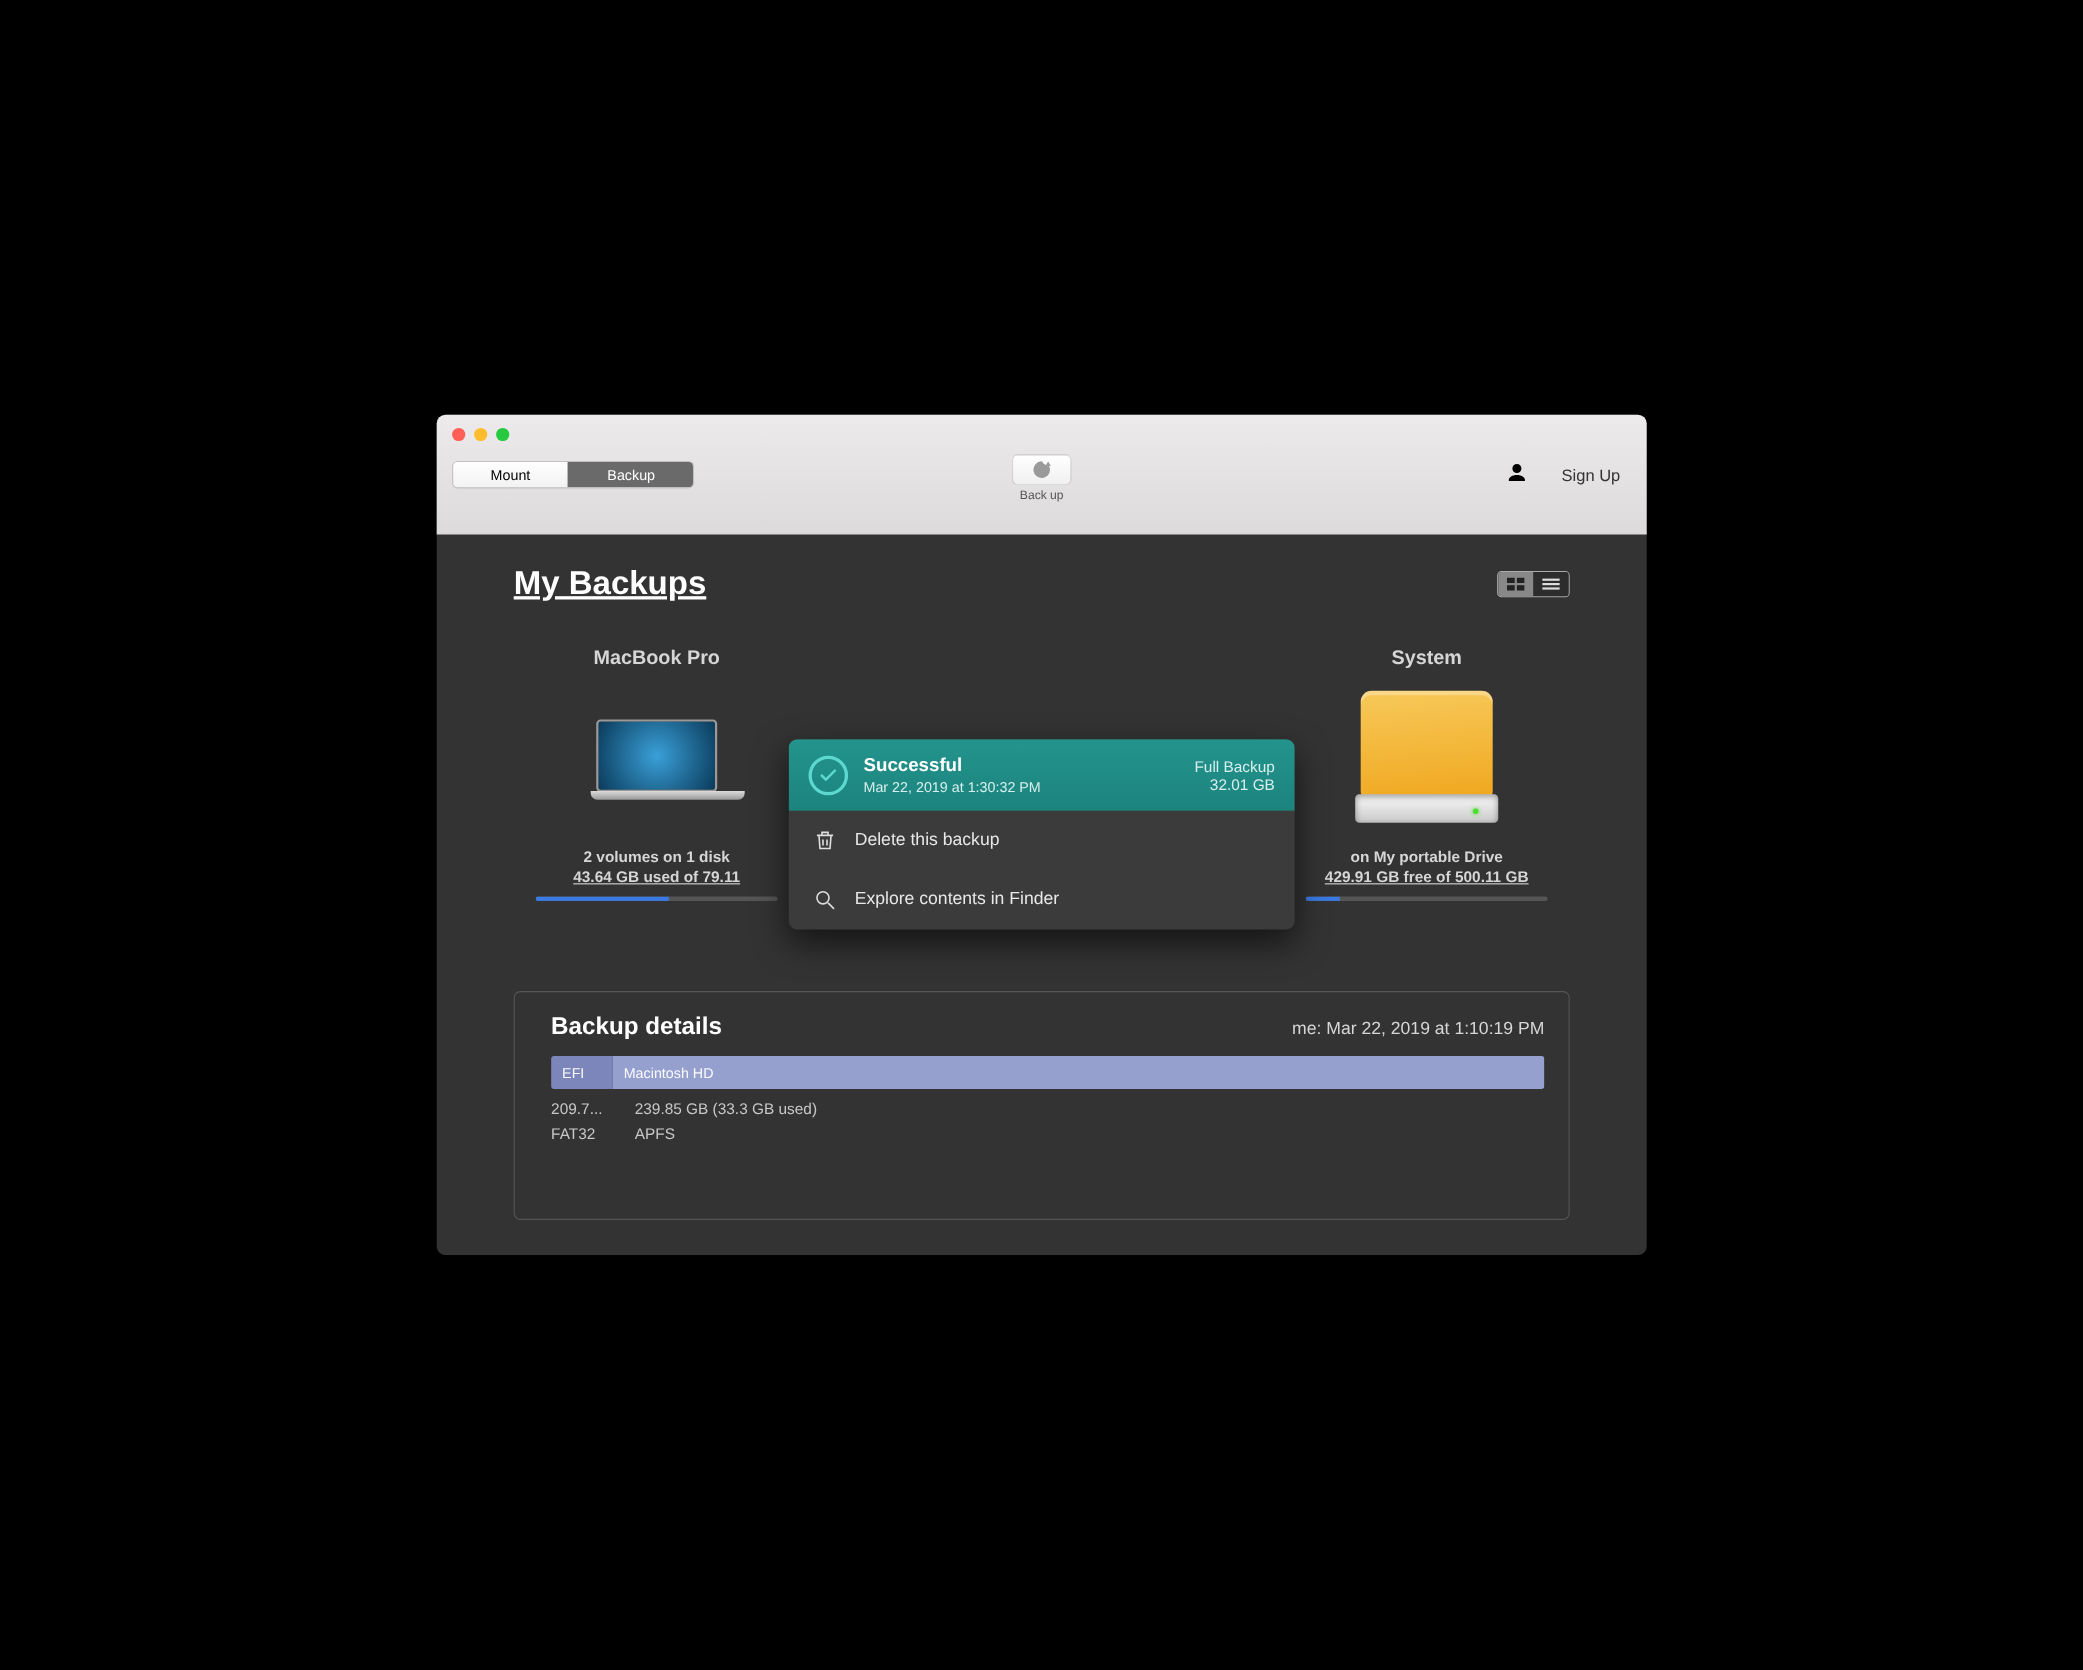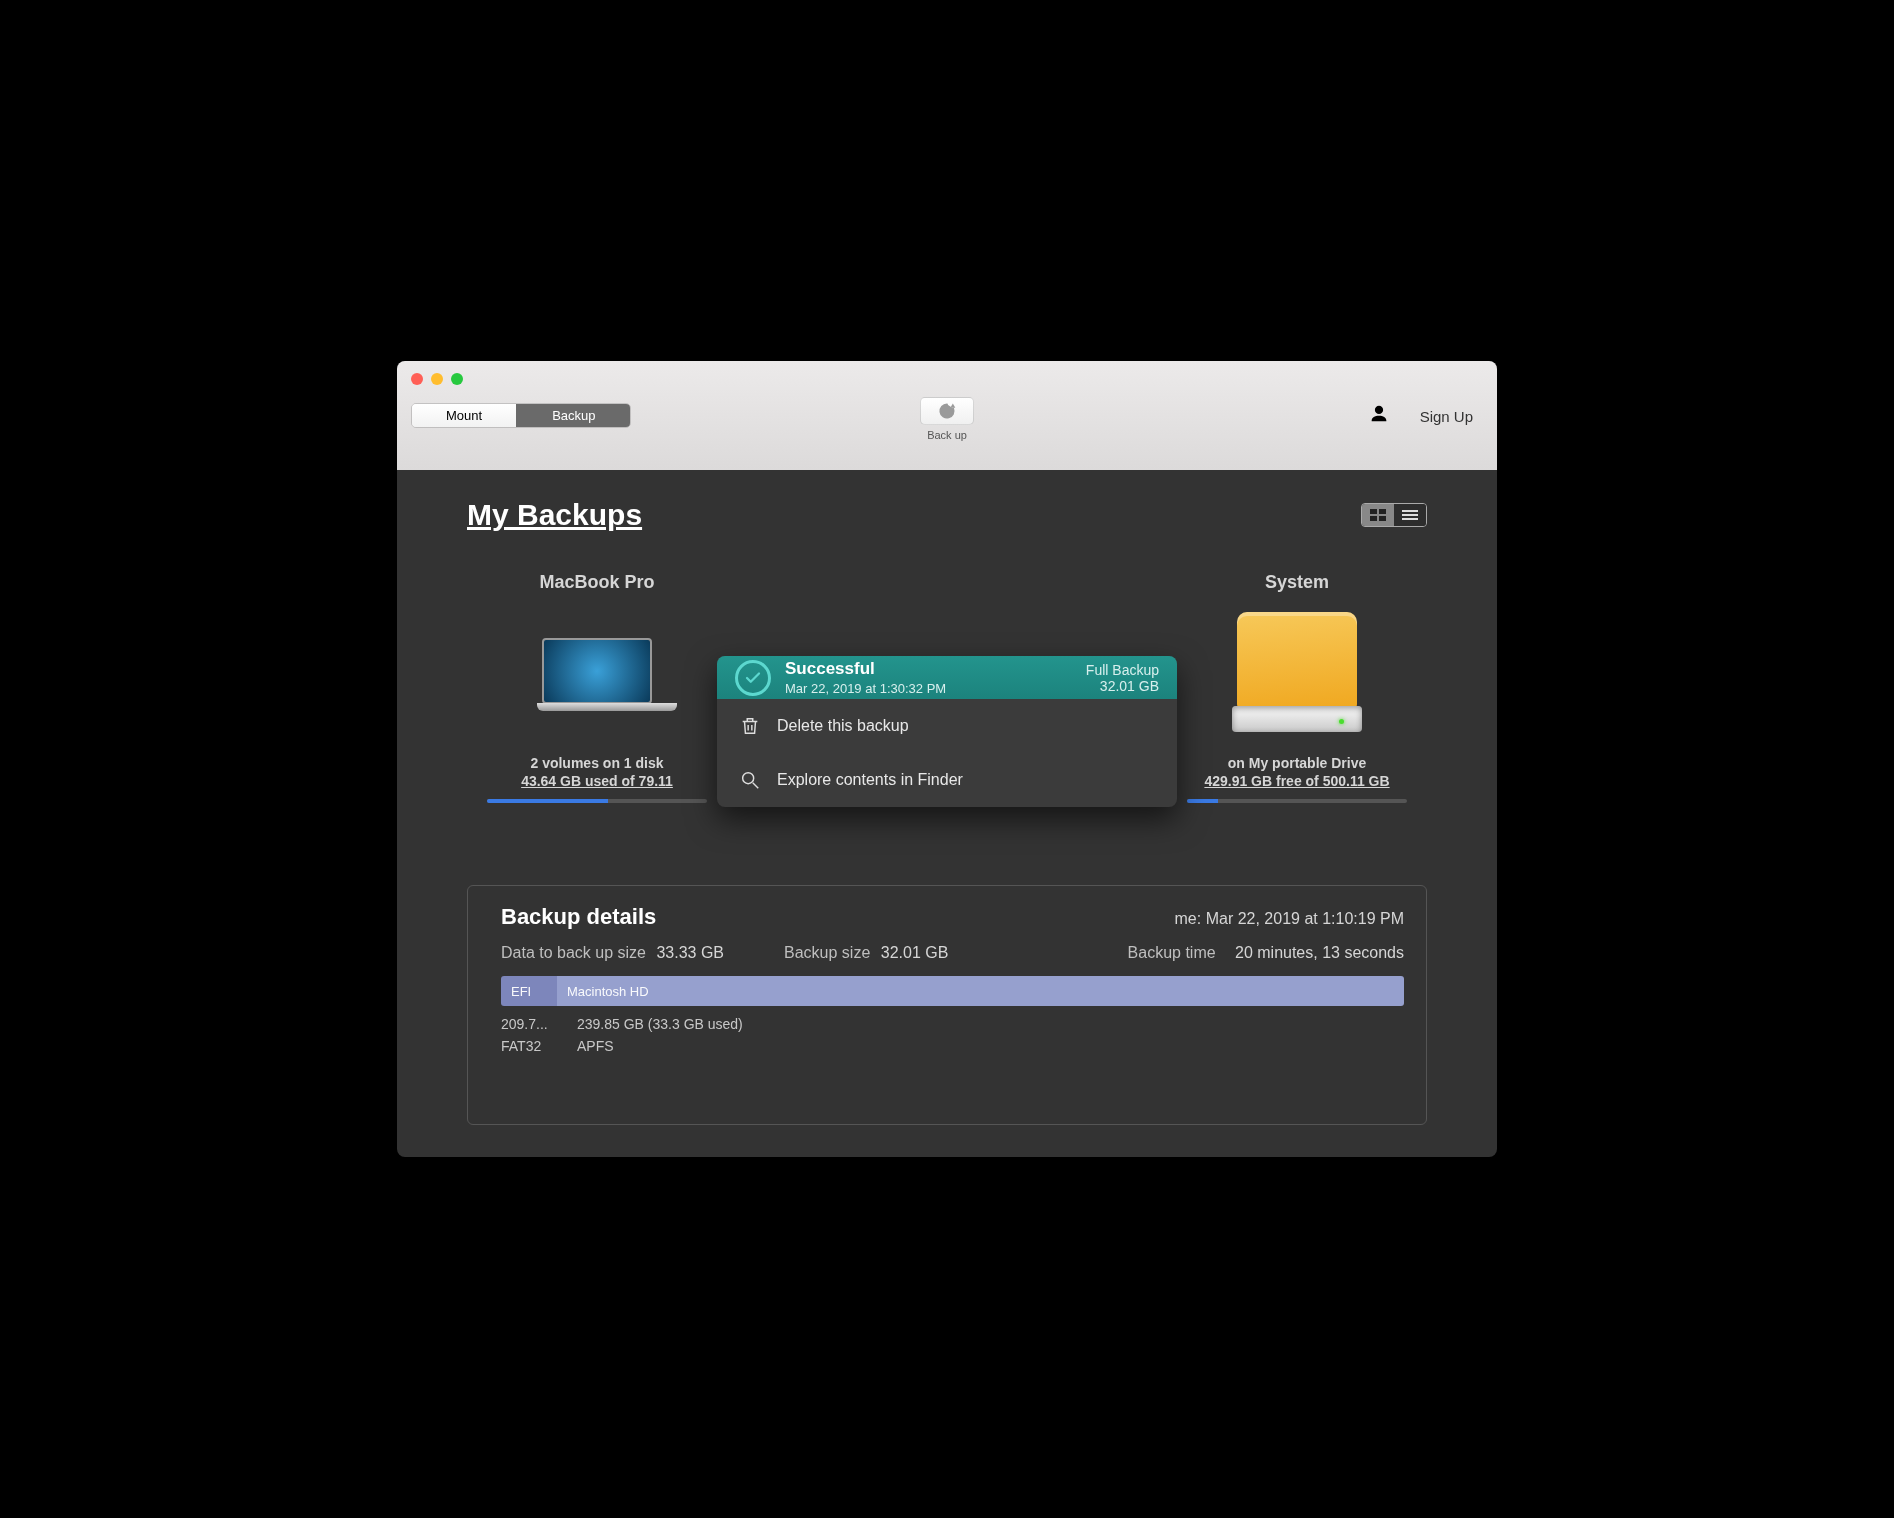--- a/index.html
+++ b/index.html
@@ -146,21 +146,21 @@
   overflow: hidden;
   z-index: 10;
 }
 .popup::before {
   content:""; position:absolute; top:-8px; left:50%; transform:translateX(-50%);
   border-left:8px solid transparent; border-right:8px solid transparent;
   border-bottom:8px solid #1c837d;
 }
 .popup-head {
   background: linear-gradient(#23948d, #1c837d);
-  padding: 3px 18px;
+  padding: 14px 18px;
   display: flex; align-items: center; gap: 14px;
 }
 .check-circle {
   width: 36px; height: 36px; border-radius: 50%;
   border: 3px solid #5cd8cf; display:flex; align-items:center; justify-content:center;
   flex-shrink:0;
 }
 .popup-head-left { flex: 1; }
 .popup-status { font-size: 17px; font-weight: 700; color: #fff; }
 .popup-time { font-size: 13px; color: #d7efed; margin-top: 2px; }
@@ -339,35 +339,20 @@
 
     <div class="details-panel">
       <div class="details-head">
         <div class="details-title">Backup details</div>
         <div class="creation-line">
           <span>me:</span>
           <span>Mar 22, 2019 at 1:10:19 PM</span>
         </div>
       </div>
 
-      <div class="metrics">
-        <div>
-          <span class="metric-label">Data to back up size</span>
-          <span>33.33 GB</span>
-        </div>
-        <div>
-          <span class="metric-label">Backup size</span>
-          <span>32.01 GB</span>
-        </div>
-        <div style="margin-left:auto">
-          <span class="metric-label">Backup time</span>
-          <span>&nbsp;</span>
-          <span>20 minutes, 13 seconds</span>
-        </div>
-      </div>
 
       <div class="vol-bar">
         <div class="vol-seg efi">
             <span class="vol-label">EFI</span>
           </div>
         <div class="vol-seg mac">
             <span class="vol-label">Macintosh HD</span>
           </div>
       </div>
 

